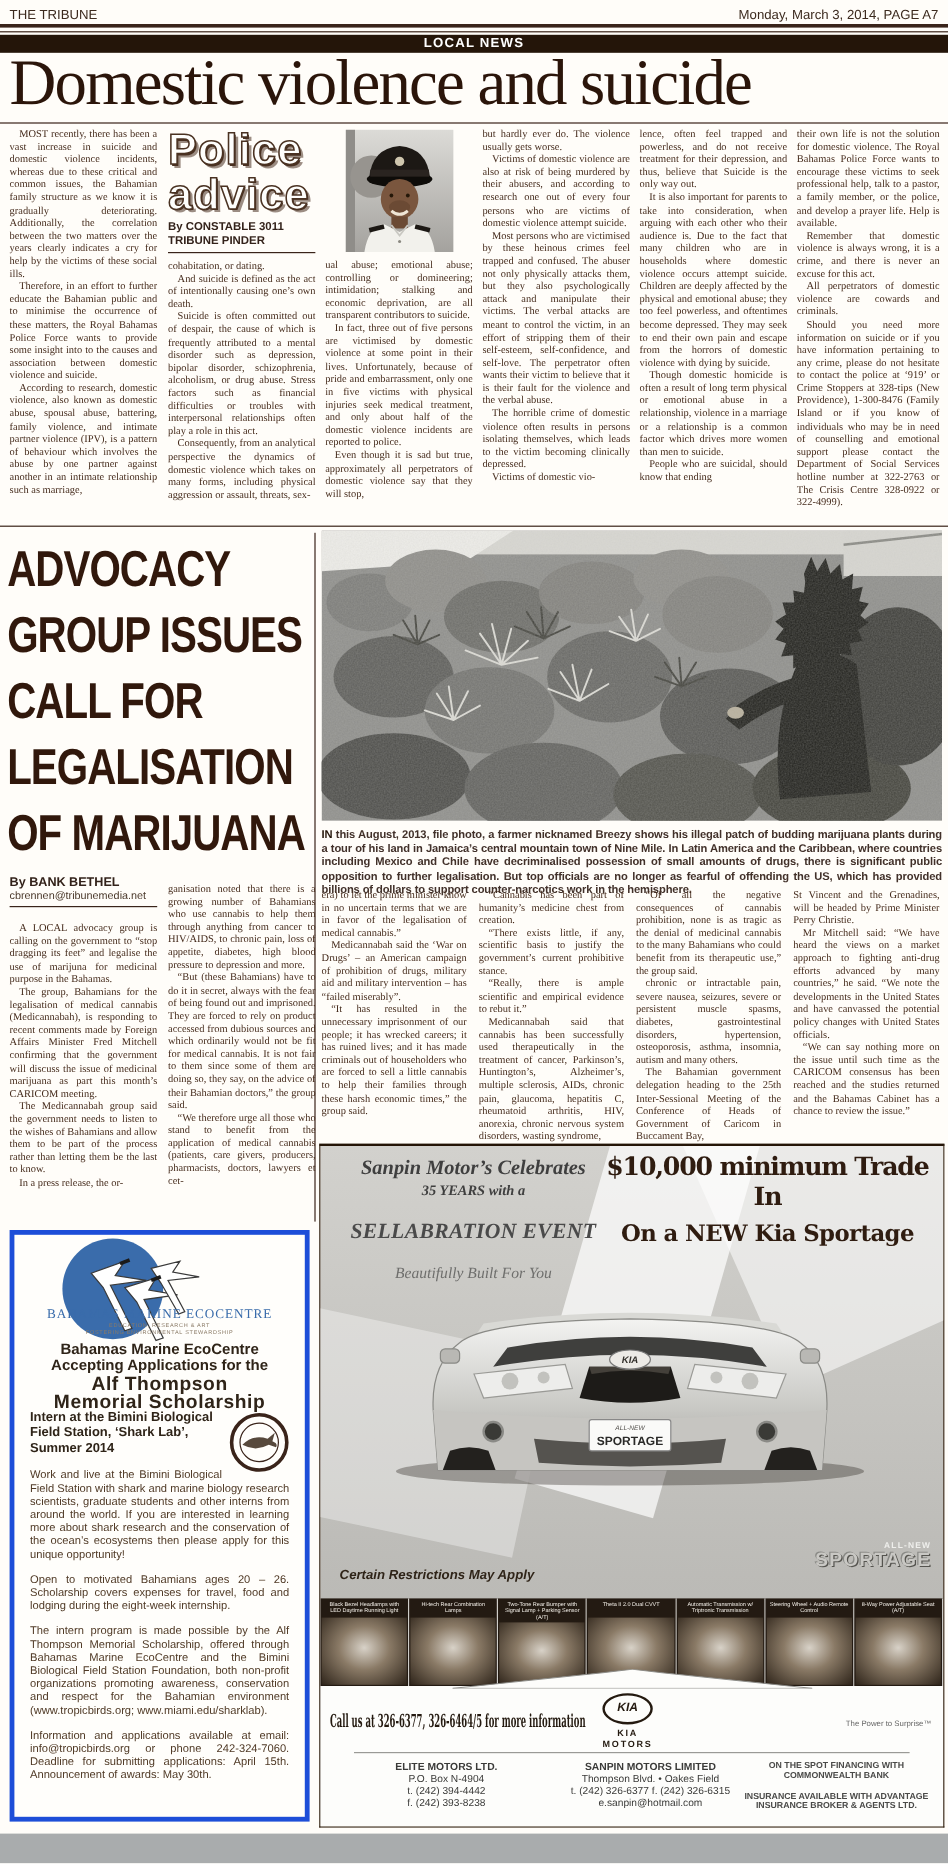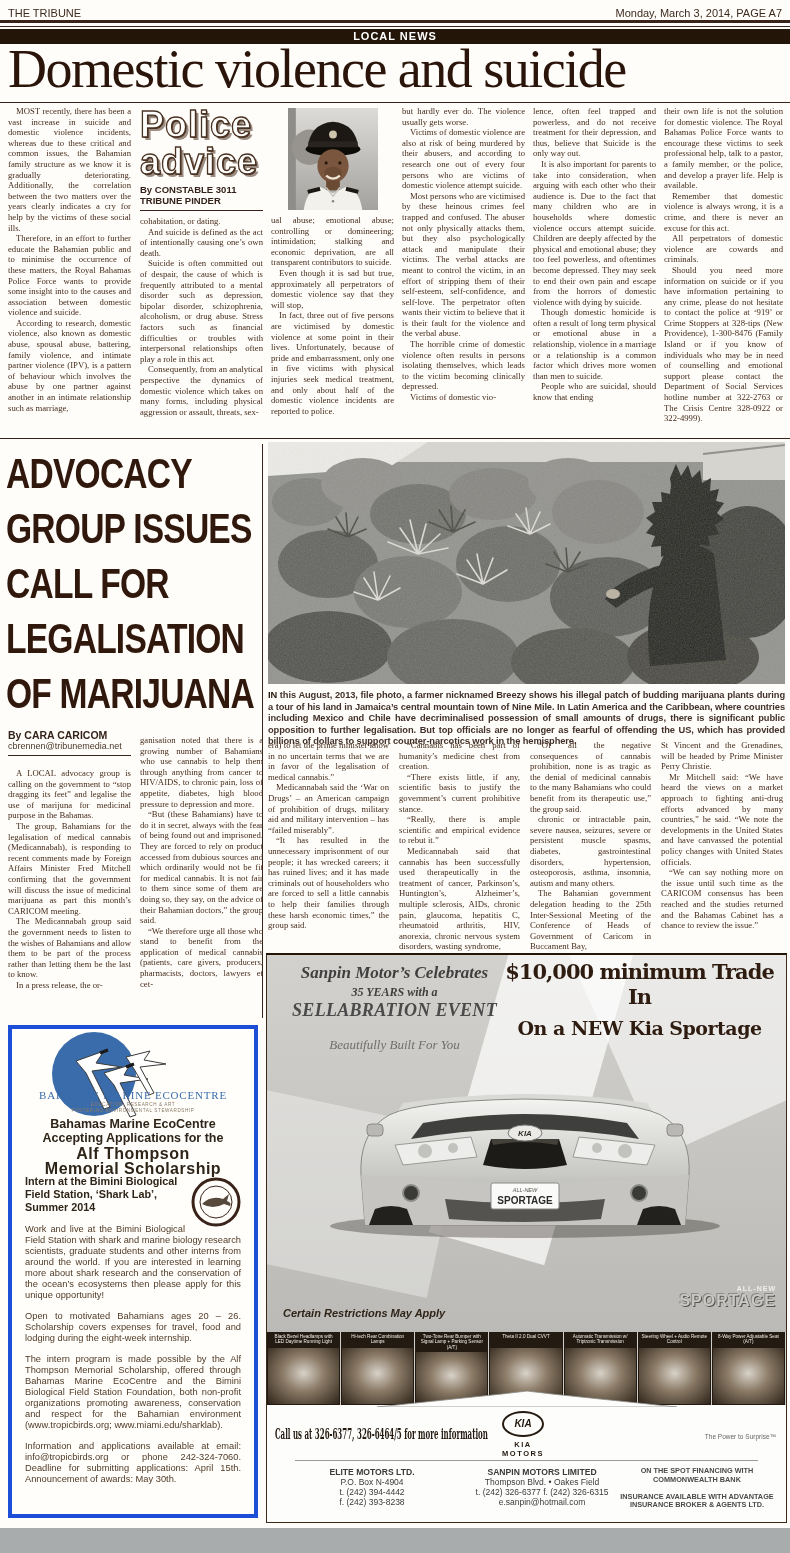--- a/index.html
+++ b/index.html
@@ -67,21 +67,21 @@
 
   
   .kia-ad{position:absolute;left:266px;top:953px;width:521px;height:570px;box-sizing:border-box;
     background:linear-gradient(#d2d1cd,#bdbcb8 60%,#b0afab);border:1px solid #3a2a1a;
     border-top:2px solid #241507;overflow:hidden;font-family:"Liberation Sans",sans-serif;}
   .wshape{position:absolute;background:rgba(255,255,255,.7);}
   .sanpin-tag{position:absolute;left:10px;top:8px;width:235px;text-align:center;
     font-family:"Liberation Serif",serif;color:#3f3f3f;}
   .tag1{font-size:17px;font-weight:bold;font-style:italic;}
   .tag2{font-size:12px;font-weight:bold;font-style:italic;margin-top:2px;}
-  .tag3{font-size:18px;font-weight:bold;font-style:italic;color:#4a4a4a;margin-top:0;letter-spacing:.3px;}
+  .tag3{font-size:18px;font-weight:bold;font-style:italic;color:#4a4a4a;margin-top:16px;letter-spacing:.3px;}
   .tag4{font-size:13px;font-style:italic;color:#6e6e6c;margin-top:16px;}
   .kia-offer{position:absolute;right:4px;top:4px;width:285px;text-align:center;
     font-family:"DejaVu Serif",serif;font-weight:bold;color:#2f1c10;}
   .offer1{font-size:21px;letter-spacing:-1px;}
   .offer2{font-size:19px;letter-spacing:-0.5px;margin-top:8px;}
   .kia-car{position:absolute;left:28px;top:70px;width:460px;height:215px;}
   .restrictions{position:absolute;left:16px;top:352px;font-family:Liberation Sans, sans-serif;
     font-weight:bold;font-style:italic;font-size:11px;color:#2f2418;}
   .sportage-badge{position:absolute;right:10px;top:330px;text-align:right;}
   .badge-top{font-size:7px;font-weight:bold;color:#efefec;letter-spacing:1px;}
@@ -170,22 +170,22 @@
       <path d="M39,69 q7,6 14,0" stroke="#efe6d6" stroke-width="2.4" fill="none"></path>
       <rect x="39" y="74" width="14" height="10" fill="#6b4a34"></rect>
       <path d="M16,104 q3,-20 16,-24 l14,7 14,-7 q13,4 16,24 z" fill="#f2f1ec"></path>
       <path d="M39,81 l7,9 7,-9" stroke="#c9c8c2" stroke-width="1.5" fill="none"></path>
       <rect x="20" y="82" width="13" height="4" fill="#1c1814" transform="rotate(-14 26 84)"></rect>
       <rect x="59" y="82" width="13" height="4" fill="#1c1814" transform="rotate(14 66 84)"></rect>
       <circle cx="46" cy="95" r="1.3" fill="#8a8880"></circle>
     </svg>
     <div class="col cont-first" style="position:static;">
         <p>ual abuse; emotional abuse; controlling or domineering; intimidation; stalking and economic deprivation, are all transparent contributors to suicide.</p>
+        <p>In fact, three out of five persons are victimised by domestic violence at some point in their lives. Unfortunately, because of pride and embarrassment, only one in five victims with physical injuries seek medical treatment, and only about half of the domestic violence incidents are reported to police.</p>
         <p>Even though it is sad but true, approximately all perpetrators of domestic violence say that they will stop,</p>
-        <p>In fact, three out of five persons are victimised by domestic violence at some point in their lives. Unfortunately, because of pride and embarrassment, only one in five victims with physical injuries seek medical treatment, and only about half of the domestic violence incidents are reported to police.</p>
       </div>
   </div>
 
   <div class="col cont-first" style="left:402px;top:106px;width:123px;height:330px;">
       <p>but hardly ever do. The violence usually gets worse.</p>
       <p>Victims of domestic violence are also at risk of being murdered by their abusers, and according to research one out of every four persons who are victims of domestic violence attempt suicide.</p>
       <p>Most persons who are victimised by these heinous crimes feel trapped and confused. The abuser not only physically attacks them, but they also psychologically attack and manipulate their victims. The verbal attacks are meant to control the victim, in an effort of stripping them of their self-esteem, self-confidence, and self-love. The perpetrator often wants their victim to believe that it is their fault for the violence and the verbal abuse.</p>
       <p>The horrible crime of domestic violence often results in persons isolating themselves, which leads to the victim becoming clinically depressed.</p>
       <p>Victims of domestic vio-</p>
     </div>
@@ -260,21 +260,21 @@
     </g>
     <ellipse cx="345" cy="152" rx="7" ry="5" fill="#b9b19e"></ellipse>
     <rect width="517" height="242" filter="url(#grain)" opacity="0.32"></rect>
   </svg>
 
   <div class="caption">
     <span class="lead">IN</span><span> this August, 2013, file photo, a farmer nicknamed Breezy shows his illegal patch of budding marijuana plants during a tour of his land in Jamaica’s central mountain town of Nine Mile. In Latin America and the Caribbean, where countries including Mexico and Chile have decriminalised possession of small amounts of drugs, there is significant public opposition to further legalisation. But top officials are no longer as fearful of offending the US, which has provided billions of dollars to support counter-narcotics work in the hemisphere.</span>
   </div>
 
   <div class="abs" style="left:8px;top:730px;width:123px;">
-    <div class="byline" style="font-size:10.5px;">By CARA CARICOM</div>
+    <div class="byline" style="font-size:10.5px;">By BANK BETHEL</div>
     <div class="byline-email">cbrennen@tribunemedia.net</div>
     <div class="byline-rule"></div>
   </div>
 
   <div class="col" style="left:8px;top:768px;width:123px;height:250px;">
       <p>A LOCAL advocacy group is calling on the government to “stop dragging its feet” and legalise the use of marijuna for medicinal purpose in the Bahamas.</p>
       <p>The group, Bahamians for the legalisation of medical cannabis (Medicannabah), is responding to recent comments made by Foreign Affairs Minister Fred Mitchell confirming that the government will discuss the issue of medicinal marijuana as part this month’s CARICOM meeting.</p>
       <p>The Medicannabah group said the government needs to listen to the wishes of Bahamians and allow them to be part of the process rather than letting them be the last to know.</p>
       <p>In a press release, the or-</p>
     </div>

